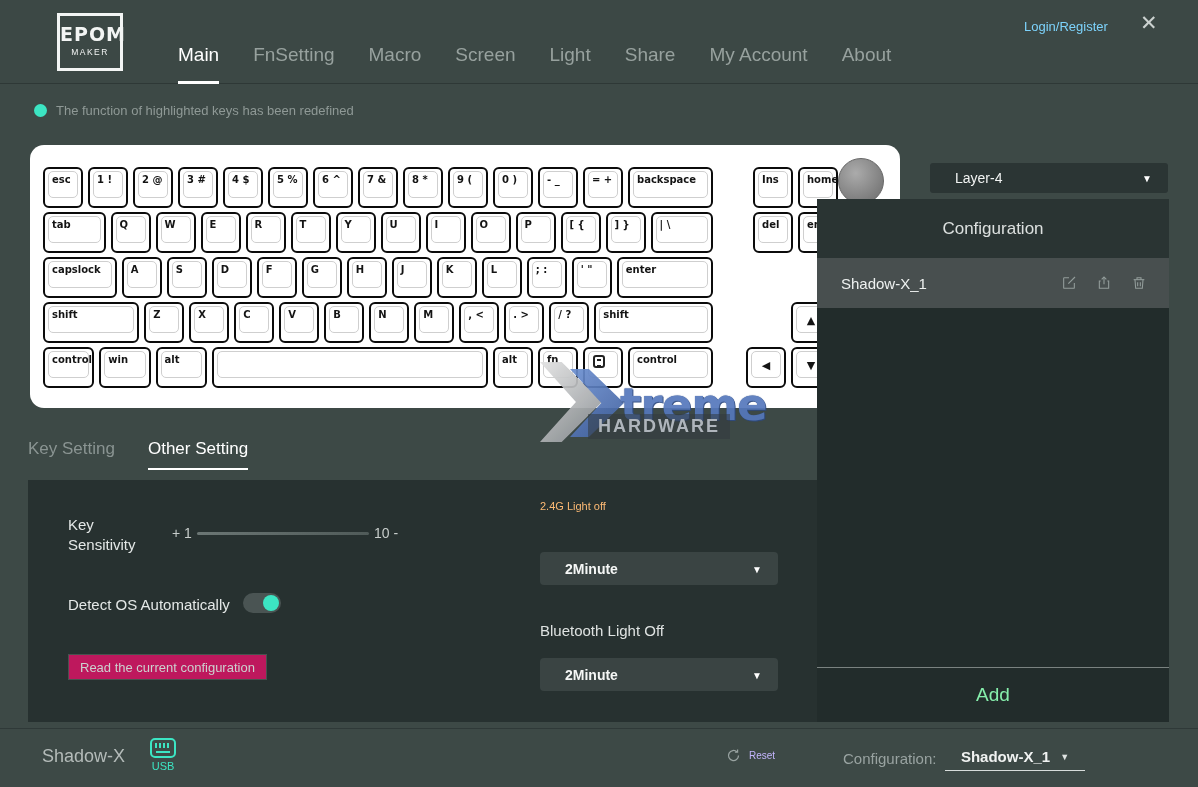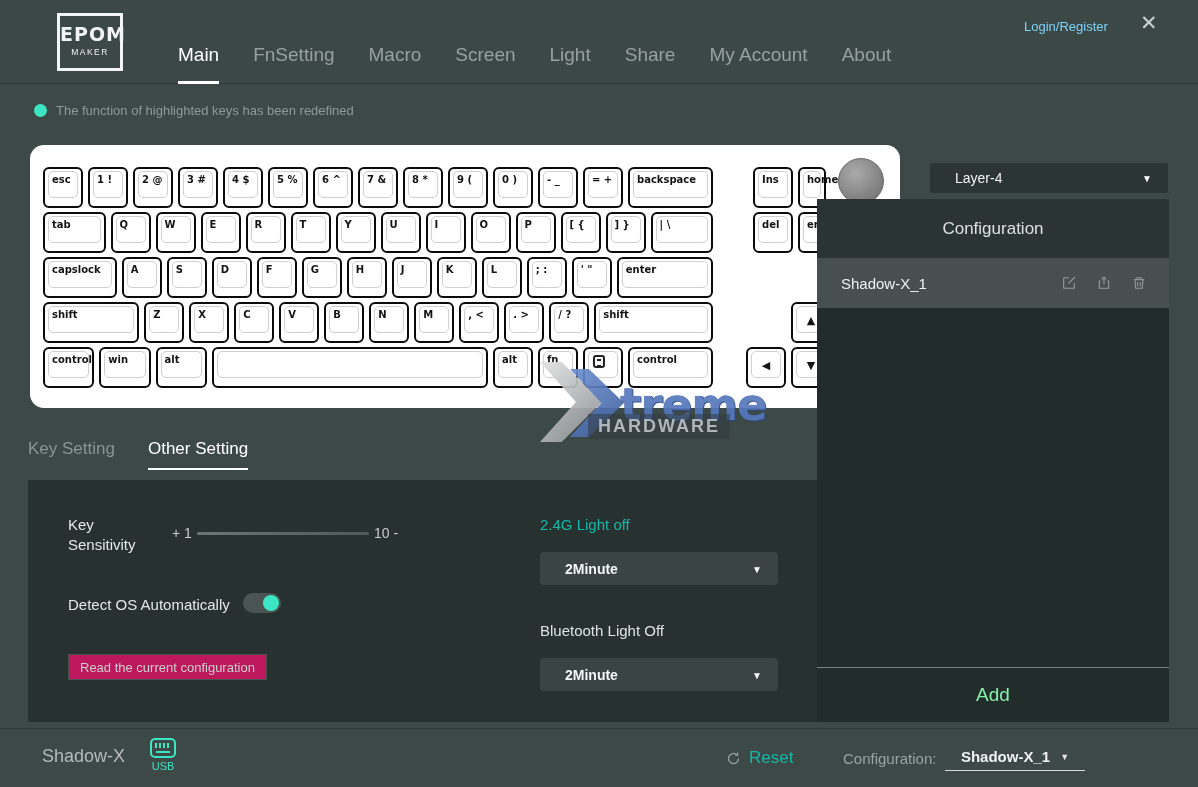--- a/index.html
+++ b/index.html
@@ -64,39 +64,39 @@
   
   .setpanel { position:absolute; left:28px; top:480px; width:789px; height:242px; background:#273130; }
   .sens-label { position:absolute; left:40px; top:35px; width:78px; font-size:15px; color:#e4e8e7; line-height:1.32; }
   .sens-min { position:absolute; left:144px; top:45px; font-size:14px; color:#c7cdcb; }
   .sens-track { position:absolute; left:169px; top:52px; width:172px; height:3px; border-radius:2px; background:linear-gradient(90deg,#6b7674,#505b59); cursor:pointer; }
   .sens-max { position:absolute; left:346px; top:45px; font-size:14px; color:#c7cdcb; }
   .detect-label { position:absolute; left:40px; top:116px; font-size:15px; color:#e4e8e7; }
   .toggle { position:absolute; left:215px; top:113px; width:38px; height:20px; border-radius:10px; background:#4a5453; cursor:pointer; }
   .toggle .tknob { position:absolute; right:2px; top:2px; width:16px; height:16px; border-radius:50%; background:#3ce5c3; }
   .read-btn { position:absolute; left:40px; top:174px; height:26px; padding:0 11px; background:#be185d; border:1px solid #49524f; font-size:13px; color:#ccd1cf; display:flex; align-items:center; cursor:pointer; }
-  .g24-label { position:absolute; left:512px; top:36px; font-size:15px; color:#14b8a6; }
+  .g24-label { position:absolute; left:512px; top:20px; font-size:11px; color:#fdba74; }
   .dd { position:absolute; width:238px; height:33px; background:#3a4443; border-radius:4px; display:flex; align-items:center; cursor:pointer; }
   .dd .val { font-size:14px; font-weight:bold; color:#f5f7f6; padding-left:25px; }
   .dd1 { left:512px; top:72px; }
   .bt-label { position:absolute; left:512px; top:142px; font-size:15px; color:#dfe3e2; }
   .dd2 { left:512px; top:178px; }
 
   
   .footer { position:absolute; left:0; top:728px; width:1198px; height:59px; background:#3d4946; border-top:1px solid #2f3938; }
   .dev-name { position:absolute; left:42px; top:17px; font-size:18px; color:#b4bbb9; }
   .usb-wrap { position:absolute; left:148px; top:9px; width:30px; text-align:center; cursor:pointer; }
   .usb-icon { width:26px; height:20px; border:2px solid #3ce5c3; border-radius:5px; margin:0 auto; position:relative; }
   .usb-icon::before { content:""; position:absolute; left:3px; right:3px; top:3px; height:5px;
       background-image:repeating-linear-gradient(90deg,#3ce5c3 0 2px,transparent 2px 4px); }
   .usb-icon::after { content:""; position:absolute; left:4px; right:4px; bottom:3px; height:2px; background:#3ce5c3; }
   .usb-label { font-size:11px; color:#3ce5c3; margin-top:2px; }
   .reset { position:absolute; left:726px; top:19px; display:flex; align-items:center; gap:8px; cursor:pointer; }
   .reset svg { width:15px; height:15px; stroke:#99a3a1; fill:none; stroke-width:2; }
-  .reset .txt { font-size:17px; color:#14b8a6; }
+  .reset .txt { font-size:10px; color:#c4b5fd; }
   .cfg-label { position:absolute; left:843px; top:21px; font-size:15px; color:#99a3a1; }
   .cfg-select { position:absolute; left:945px; top:14px; width:140px; height:28px; border-bottom:1px solid #d7dcda; display:flex; align-items:center; justify-content:center; gap:10px; cursor:pointer; }
   .cfg-select .val { font-size:15px; font-weight:bold; color:#f0f2f1; }
   .cfg-select .caret { color:#dfe3e2; font-size:9px; }
   .cfg-select .caret::after { content:"▼"; }
 </style>
 </head>
 <body>
 
 <div class="app">
@@ -184,21 +184,21 @@
       <div class="key" style="left: 69.25px; top: 202px; width: 51.25px; height: 41px;"><span class="klabel">win</span></div>
       <div class="key" style="left: 125.5px; top: 202px; width: 51.25px; height: 41px;"><span class="klabel">alt</span></div>
       <div class="key" style="left: 181.75px; top: 202px; width: 276.25px; height: 41px;"></div>
       <div class="key" style="left: 463px; top: 202px; width: 40px; height: 41px;"><span class="klabel">alt</span></div>
       <div class="key" style="left: 508px; top: 202px; width: 40px; height: 41px;"><span class="klabel">fn</span></div>
       <div class="key" style="left: 553px; top: 202px; width: 40px; height: 41px;">
         <span class="menu-glyph"></span>
       </div>
       <div class="key" style="left: 598px; top: 202px; width: 85px; height: 41px;"><span class="klabel">control</span></div>
       <div class="key" style="left: 723px; top: 22px; width: 40px; height: 41px;"><span class="klabel">Ins</span></div>
-      <div class="key" style="left: 768px; top: 22px; width: 28px; height: 41px;"><span class="klabel">home</span></div>
+      <div class="key" style="left: 768px; top: 22px; width: 40px; height: 41px;"><span class="klabel">home</span></div>
       <div class="key" style="left: 723px; top: 67px; width: 40px; height: 41px;"><span class="klabel">del</span></div>
       <div class="key" style="left: 768px; top: 67px; width: 40px; height: 41px;"><span class="klabel">end</span></div>
       <div class="key arrow" style="left: 761px; top: 157px; width: 40px; height: 41px;"><span class="klabel">▲</span></div>
       <div class="key arrow" style="left: 716px; top: 202px; width: 40px; height: 41px;"><span class="klabel">◀</span></div>
       <div class="key arrow" style="left: 761px; top: 202px; width: 40px; height: 41px;"><span class="klabel">▼</span></div>
     </div>
 
   <div class="watermark">
     <span class="wm-chev1"></span>
     <span class="wm-chev2"></span>

